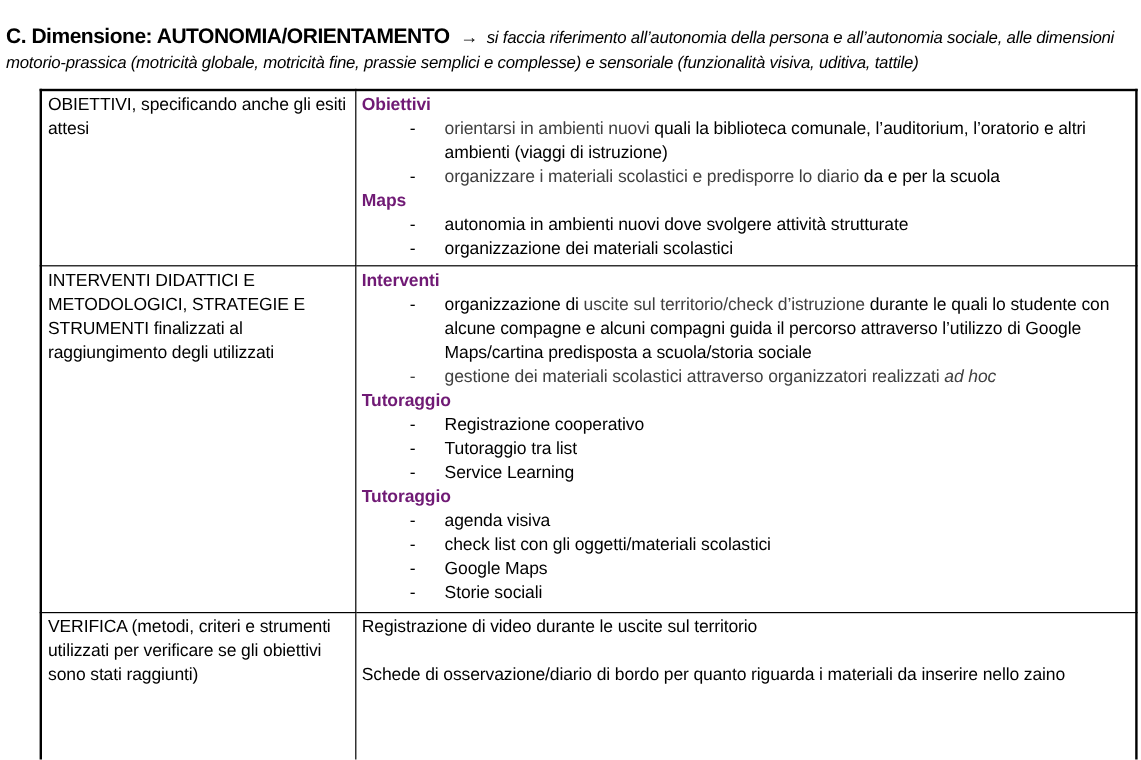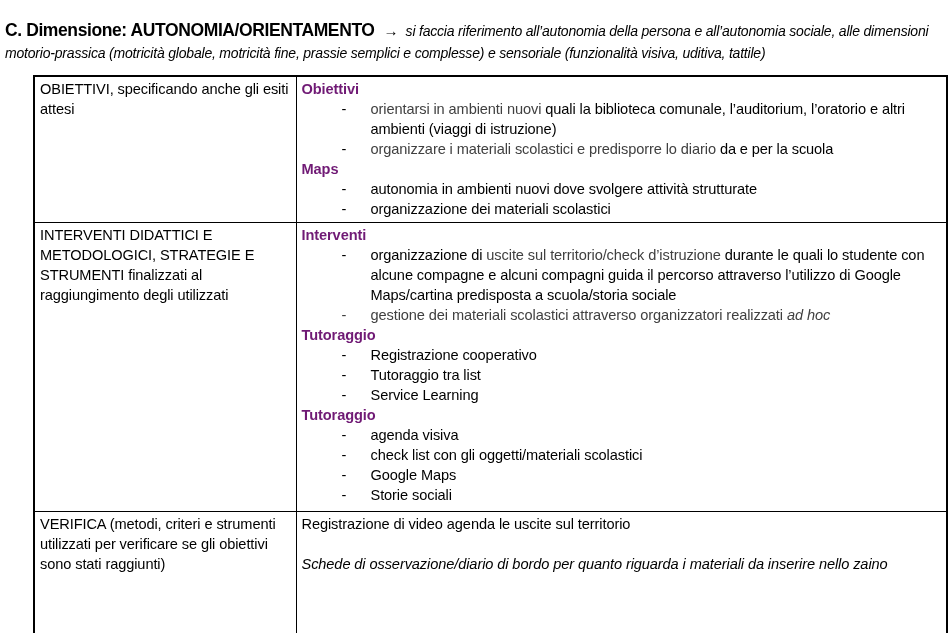--- a/index.html
+++ b/index.html
@@ -44,21 +44,21 @@
 
   .h { font-weight: bold; color: #701a75; }
   .blue { color: #404040; }
   .it { font-style: italic; }
 
   .li { display: flex; }
   .li .dash { flex: none; margin-left: 40px; width: 29px; }
   .li .txt  { flex: 1; min-width: 0; }
 
   .cell-right p { margin: 0; }
-  .cell-right p.gap { margin-top: 20px; font-style: italic; }
+  .cell-right p.gap { margin-top: 20px; }
 </style>
 </head>
 <body>
 
 <div class="page">
 
   <p class="doc-title"><b class="t-bold">C. Dimensione: AUTONOMIA/ORIENTAMENTO</b><span class="t-arrow">→</span><i class="t-italic">si faccia riferimento all’autonomia della persona e all’autonomia sociale, alle dimensioni motorio-prassica (motricità globale, motricità fine, prassie semplici e complesse) e sensoriale (funzionalità visiva, uditiva, tattile)</i></p>
 
   <table class="grid">
 
@@ -128,20 +128,20 @@
         <div class="li">
           <span class="dash">-</span>
           <span class="txt">Storie sociali</span>
         </div>
       </td>
     </tr>
 
     <tr class="row-verifica">
       <td class="cell-left">VERIFICA (metodi, criteri e strumenti utilizzati per verificare se gli obiettivi sono stati raggiunti)</td>
       <td class="cell-right">
-        <p>Registrazione di video agenda le uscite sul territorio</p>
+        <p>Registrazione di video durante le uscite sul territorio</p>
         <p class="gap">Schede di osservazione/diario di bordo per quanto riguarda i materiali da inserire nello zaino</p>
       </td>
     </tr>
 
   </tbody>
     </table>
 </div>
 
 </body></html>

